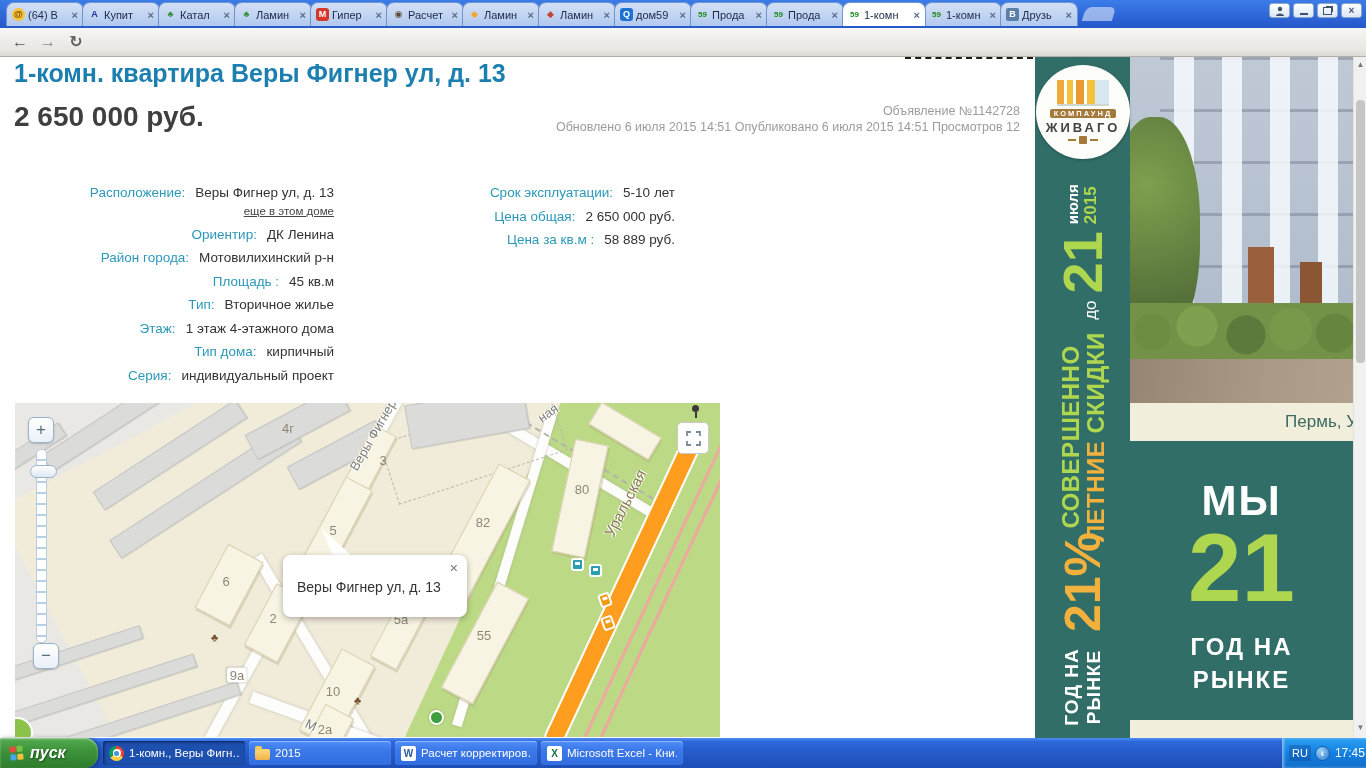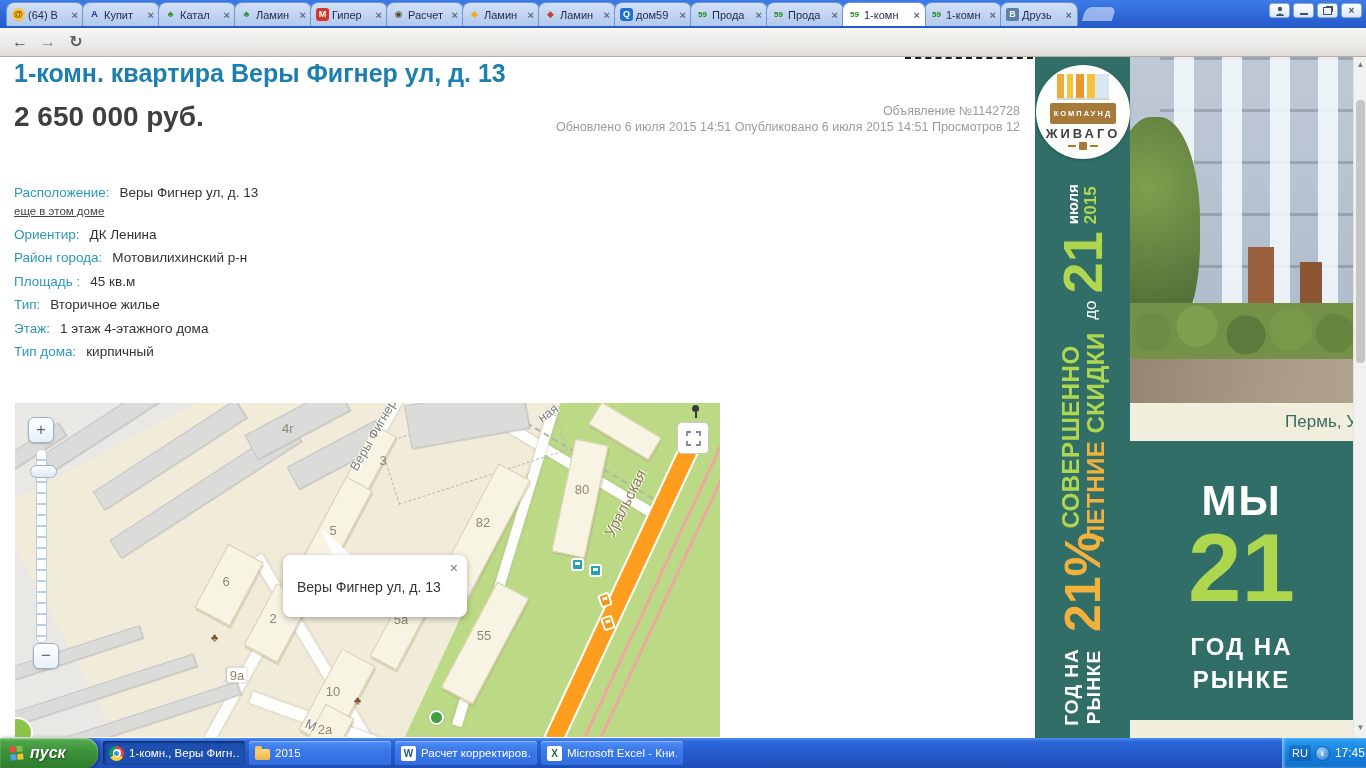--- a/index.html
+++ b/index.html
@@ -45,21 +45,21 @@
   #menu-btn{position:absolute;right:6px;top:36px;width:18px;height:12px;}
   #menu-btn span{display:block;width:18px;height:2.5px;background:#5a5a5a;margin-bottom:2.2px;}
   
   #page{position:absolute;left:0;top:57px;width:1366px;height:681px;background:#fff;}
   #listing-title{position:absolute;left:14px;top:2px;font-size:25px;font-weight:600;color:#1d7fb0;}
   #listing-price{position:absolute;left:14px;top:44px;font-size:28px;font-weight:600;color:#3f3f3f;}
   #meta-id{position:absolute;right:346px;top:47px;font-size:12.5px;color:#9c9c9c;}
   #meta-line{position:absolute;right:346px;top:63px;font-size:12.5px;color:#9c9c9c;}
   #meta-line span{}
   #dash-divider{position:absolute;left:905px;top:0px;width:128px;border-top:2px dashed #1a1a1a;}
-  .details{position:absolute;top:128px;font-size:13.5px;}
+  .details{position:absolute;top:128px;font-size:13.5px;text-align:right;}
   #details-left{left:14px;width:320px;}
   #details-right{left:345px;width:330px;}
   .drow{margin-bottom:8.5px;}
   .dlabel{color:#2b98b8;}
   .dvalue{color:#333;margin-left:10px;}
   #more-link{display:block;font-size:11.5px;color:#444;text-decoration:underline;margin:-4px 0 10px 0;}
   
   #map{position:absolute;left:15px;top:346px;width:705px;height:334px;overflow:hidden;background:#e9e8e4;}
   .mzone{position:absolute;}
   #zone-beige{background:#f1ebd9;z-index:5;}
@@ -109,21 +109,21 @@
   #map-pin b{display:block;width:2px;height:6px;background:#3a3a3a;margin:0 auto;}
   
   #banner-band{position:absolute;left:1035px;top:0;width:95px;height:681px;background:#306e67;}
   #banner-right{position:absolute;left:1130px;top:0;width:223px;height:681px;}
   #logo-circle{position:absolute;left:1px;top:8px;width:94px;height:94px;border-radius:50%;background:#fdfdfa;
     z-index:5;display:flex;flex-direction:column;align-items:center;justify-content:center;box-shadow:0 1px 3px rgba(0,0,0,.25);}
   #logo-sky{width:52px;height:24px;background:
     linear-gradient(90deg,#f0a93c 0 7px,#fff 7px 10px,#f5c33b 10px 16px,#fff 16px 19px,#e89a30 19px 27px,#fff 27px 30px,#f5c33b 30px 38px,#d8e8f0 38px 52px);
     border-bottom:2px solid #cfd8ce;}
   #logo-band1{margin-top:3px;background:#a5793a;color:#fff;font-size:7.5px;letter-spacing:2px;
-    padding:6px 4px;border-radius:2px;font-weight:bold;}
+    padding:0 4px;border-radius:2px;font-weight:bold;}
   #logo-band2{margin-top:2px;color:#3f4540;font-size:13px;letter-spacing:3px;font-weight:bold;}
   #logo-dash{margin-top:1px;display:flex;align-items:center;gap:3px;}
   #logo-dash i{display:block;width:8px;height:2px;background:#a5793a;}
   #logo-dash b{display:block;width:8px;height:8px;background:#a5793a;border-radius:1px;}
   .vblock{position:absolute;left:0;width:95px;overflow:visible;}
   .vrot{position:absolute;left:50%;top:50%;transform:translate(-50%,-50%) rotate(-90deg);
     white-space:nowrap;text-align:center;}
   #vb-date{top:115px;height:160px;}
   #vb-date .vrot{display:flex;align-items:center;gap:7px;}
   .w-до{color:#fff;font-size:17px;align-self:flex-end;padding-bottom:6px;}
@@ -335,20 +335,26 @@
     </div>
     <div class="details" id="details-left">
         <div class="drow"><span class="dlabel">Расположение:</span><span class="dvalue">Веры Фигнер ул, д. 13</span></div>
         <a id="more-link" href="#">еще в этом доме</a>
         <div class="drow"><span class="dlabel">Ориентир:</span><span class="dvalue">ДК Ленина</span></div>
         <div class="drow"><span class="dlabel">Район города:</span><span class="dvalue">Мотовилихинский р-н</span></div>
         <div class="drow"><span class="dlabel">Площадь :</span><span class="dvalue">45 кв.м</span></div>
         <div class="drow"><span class="dlabel">Тип:</span><span class="dvalue">Вторичное жилье</span></div>
         <div class="drow"><span class="dlabel">Этаж:</span><span class="dvalue">1 этаж 4-этажного дома</span></div>
         <div class="drow"><span class="dlabel">Тип дома:</span><span class="dvalue">кирпичный</span></div>
+        <div class="drow"><span class="dlabel">Серия:</span><span class="dvalue">индивидуальный проект</span></div>
+      </div>
+    <div class="details" id="details-right">
+        <div class="drow"><span class="dlabel">Срок эксплуатации:</span><span class="dvalue">5-10 лет</span></div>
+        <div class="drow"><span class="dlabel">Цена общая:</span><span class="dvalue">2 650 000 руб.</span></div>
+        <div class="drow"><span class="dlabel">Цена за кв.м :</span><span class="dvalue">58 889 руб.</span></div>
       </div>
 
     <div id="map">
       <div class="mzone" id="zone-beige" style="left: 70px; top: -75px; width: 640px; height: 540px; transform: rotate(-28deg);"></div>
       <div class="mzone" id="zone-green" style="left: 465px; top: -65px; width: 380px; height: 560px; transform: rotate(25deg);"></div>
       <div id="orange-road" style="left: 435px; top: 174px; width: 345px; height: 17px; transform: rotate(115deg);"></div>
       <div class="pink-line" id="pink1" style="left: 464px; top: 196px; width: 340px; transform: rotate(115deg);"></div>
       <div class="pink-line" id="pink2" style="left: 476px; top: 205px; width: 340px; transform: rotate(115deg);"></div>
       <div id="dash-rect" style="left: 370px; top: 12px; width: 175px; height: 62px; transform: rotate(-18deg);"></div>
       <div id="map-popup">

